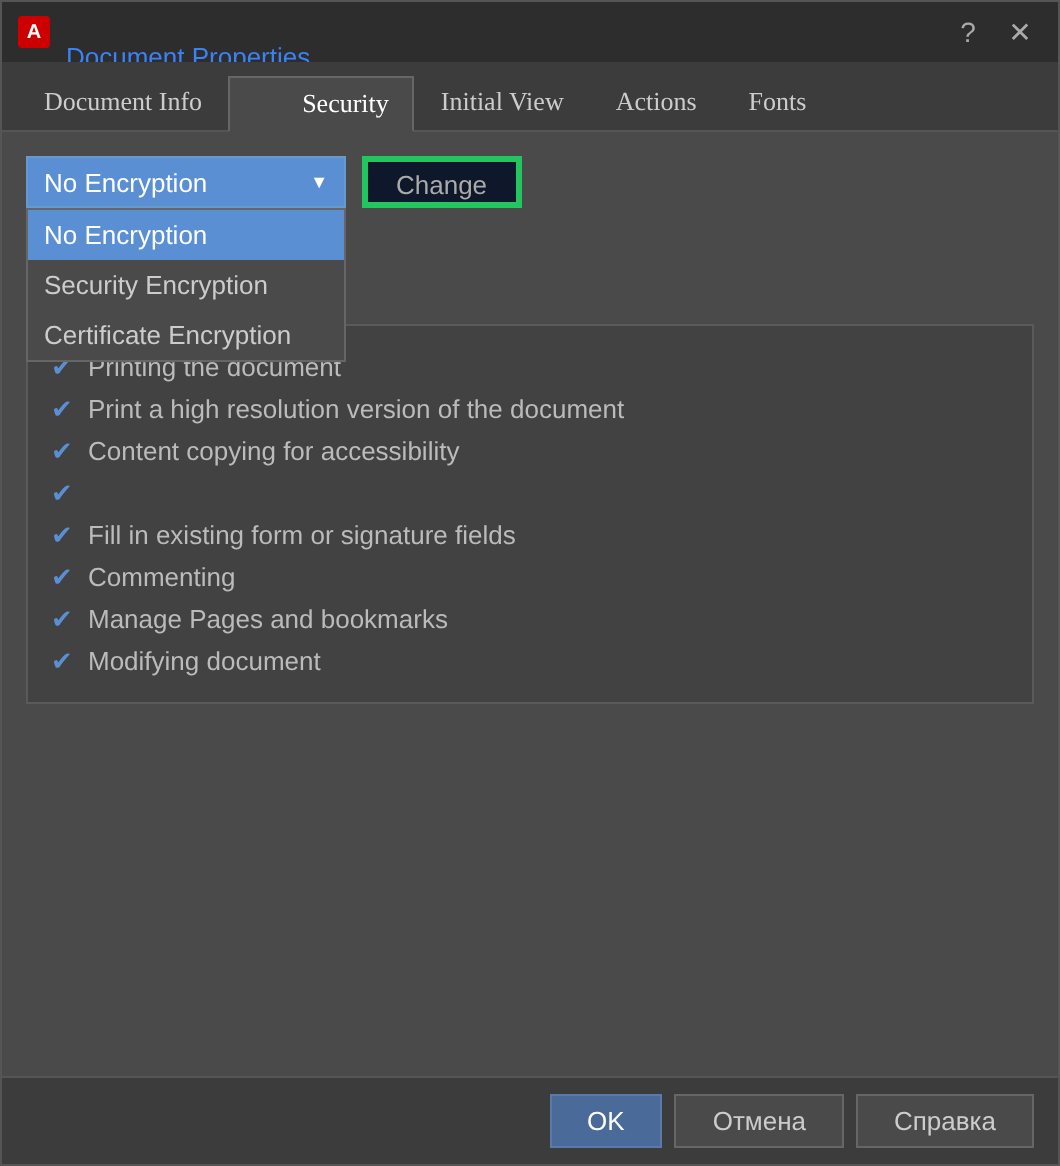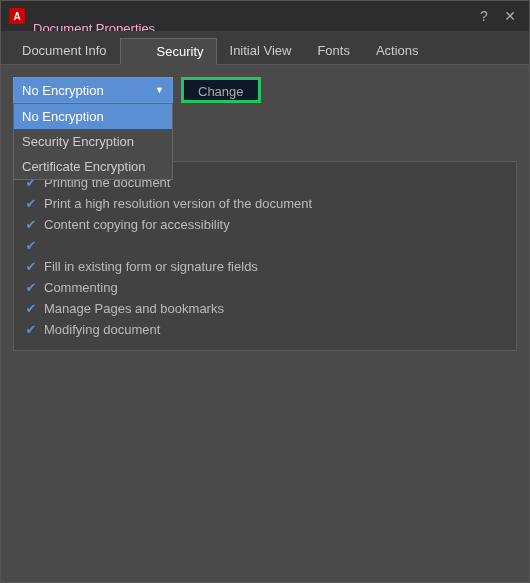--- a/index.html
+++ b/index.html
@@ -38,21 +38,21 @@
       margin-right: 8px;
       display: flex;
       align-items: center;
       justify-content: center;
       color: white;
       font-size: 10px;
       font-weight: bold;
       flex-shrink: 0;
     }
     .title-bar-text {
-      color: #f9a8d4;
+      color: #3b82f6;
       font-size: 13px;
       flex: 1;
       margin-top: 25px;
     }
     .title-bar-controls {
       display: flex;
       gap: 4px;
     }
     .title-bar-btn {
       width: 22px;
@@ -66,20 +66,21 @@
       align-items: center;
       justify-content: center;
     }
 
     .tab-bar {
       background: #3c3c3c;
       display: flex;
       padding: 6px 8px 0 8px;
       border-bottom: 1px solid #555;
       flex-shrink: 0;
+      font-family: Liberation Serif, serif;
     }
     .tab {
       padding: 5px 12px;
       color: #ccc;
       cursor: pointer;
       border: 1px solid transparent;
       border-bottom: none;
       font-size: 13px;
       background: transparent;
     }
@@ -221,22 +222,22 @@
     <div class="title-bar-controls">
       <button class="title-bar-btn">?</button>
       <button class="title-bar-btn">✕</button>
     </div>
   </div>
 
   <div class="tab-bar">
     <div class="tab">Document Info</div>
     <div class="tab active">Security</div>
     <div class="tab">Initial View</div>
+    <div class="tab">Actions</div>
     <div class="tab">Fonts</div>
-    <div class="tab">Actions</div>
   </div>
 
   <div class="content">
 
     <div class="encryption-row">
       <div class="dropdown-container">
         <div class="dropdown-selected">
           <span>No Encryption</span>
         </div>
         <div class="dropdown-menu">
@@ -277,14 +278,19 @@
         <span>Manage Pages and bookmarks</span>
       </div>
       <div class="permission-item">
         <span class="check">✔</span>
         <span>Modifying document</span>
       </div>
     </div>
 
   </div>
 
+  <div class="footer">
+    <button class="footer-btn primary">OK</button>
+    <button class="footer-btn">Отмена</button>
+    <button class="footer-btn">Справка</button>
+  </div>
 
 </div>
 
 </body></html>

